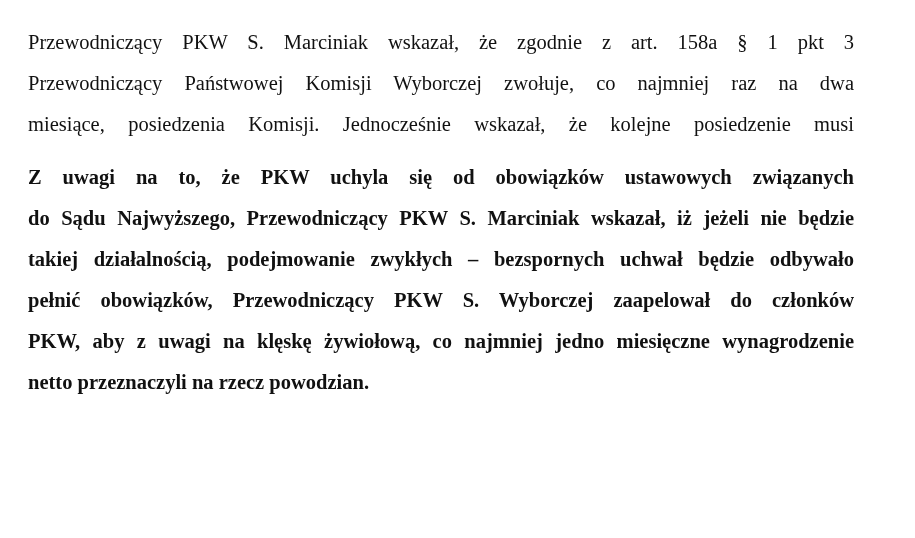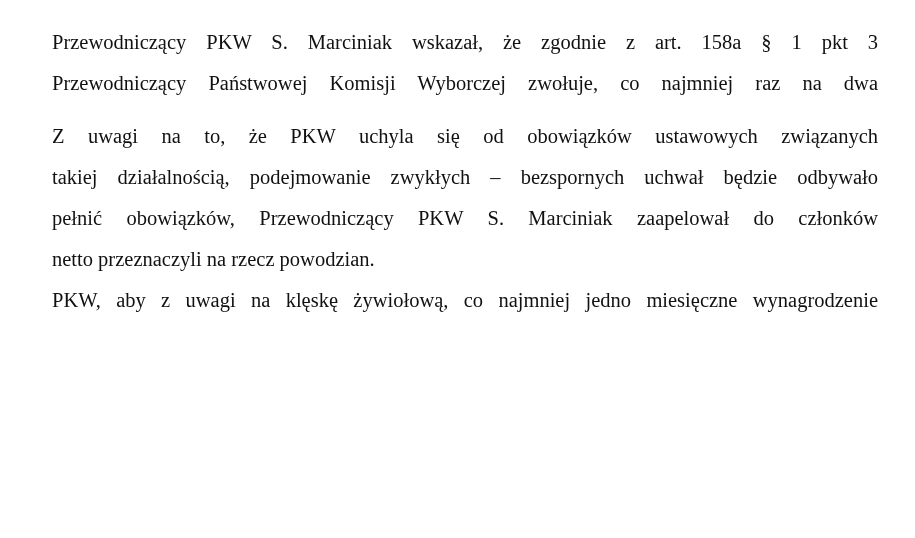--- a/index.html
+++ b/index.html
@@ -8,55 +8,58 @@
       background: #ffffff;
     }
     body {
       width: 915px;
       height: 538px;
       overflow: hidden;
       position: relative;
     }
     .page {
       position: absolute;
-      left: 52px;
+      left: 28px;
       top: 22px;
       width: 826px;
       font-family: "Liberation Serif", "DejaVu Serif", serif;
       font-size: 20.5px;
       line-height: 41px;
       color: #111111;
     }
     .para {
       margin: 0;
       text-align: justify;
       text-align-last: left;
     }
     .para + .para {
       margin-top: 12px;
+      font-weight: bold;
     }
     .line {
       display: block;
       text-align: justify;
       text-align-last: justify;
       white-space: nowrap;
       height: 41px;
     }
     .line.last {
       text-align-last: left;
     }
   </style>
 </head>
 <body>
 
 <div class="page">
   <p class="para">
     <span class="line">Przewodniczący PKW S. Marciniak wskazał, że zgodnie z art. 158a § 1 pkt 3</span>
     <span class="line">Przewodniczący Państwowej Komisji Wyborczej zwołuje, co najmniej raz na dwa</span>
+    <span class="line">miesiące, posiedzenia Komisji. Jednocześnie wskazał, że kolejne posiedzenie musi</span>
   </p>
   <p class="para">
     <span class="line">Z uwagi na to, że PKW uchyla się od obowiązków ustawowych związanych</span>
+    <span class="line">do Sądu Najwyższego, Przewodniczący PKW S. Marciniak wskazał, iż jeżeli nie będzie</span>
     <span class="line">takiej działalnością, podejmowanie zwykłych – bezspornych uchwał będzie odbywało</span>
-    <span class="line">pełnić obowiązków, Przewodniczący PKW S. Marciniak zaapelował do członków</span>
+    <span class="line">pełnić obowiązków, Przewodniczący PKW S. Wyborczej zaapelował do członków</span>
+    <span class="line">PKW, aby z uwagi na klęskę żywiołową, co najmniej jedno miesięczne wynagrodzenie</span>
     <span class="line last">netto przeznaczyli na rzecz powodzian.</span>
-    <span class="line">PKW, aby z uwagi na klęskę żywiołową, co najmniej jedno miesięczne wynagrodzenie</span>
   </p>
 </div>
 
 </body></html>

